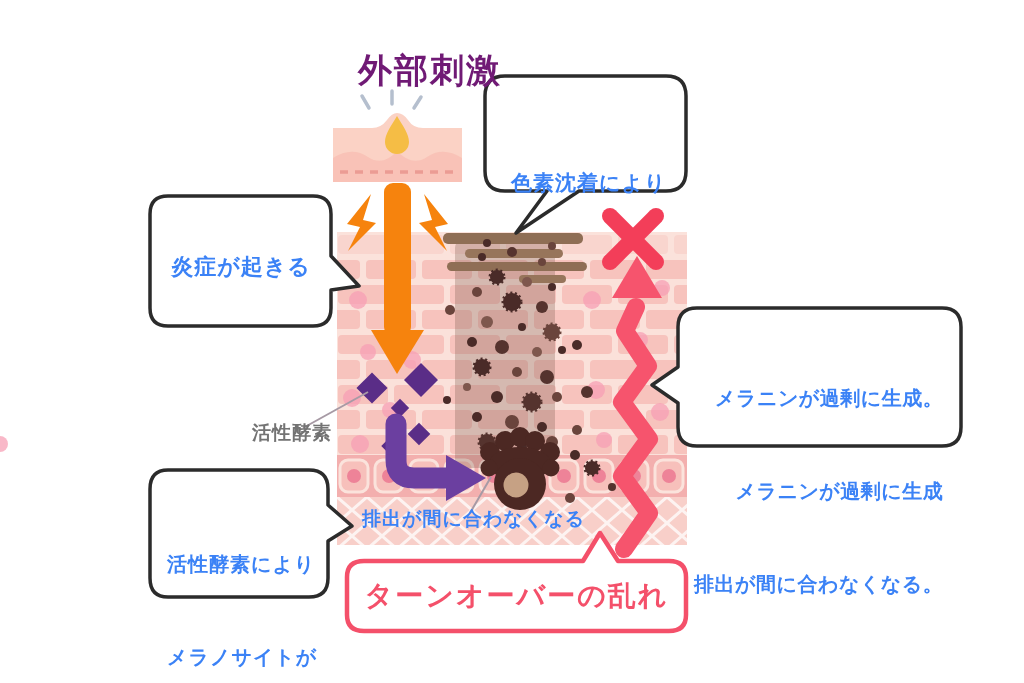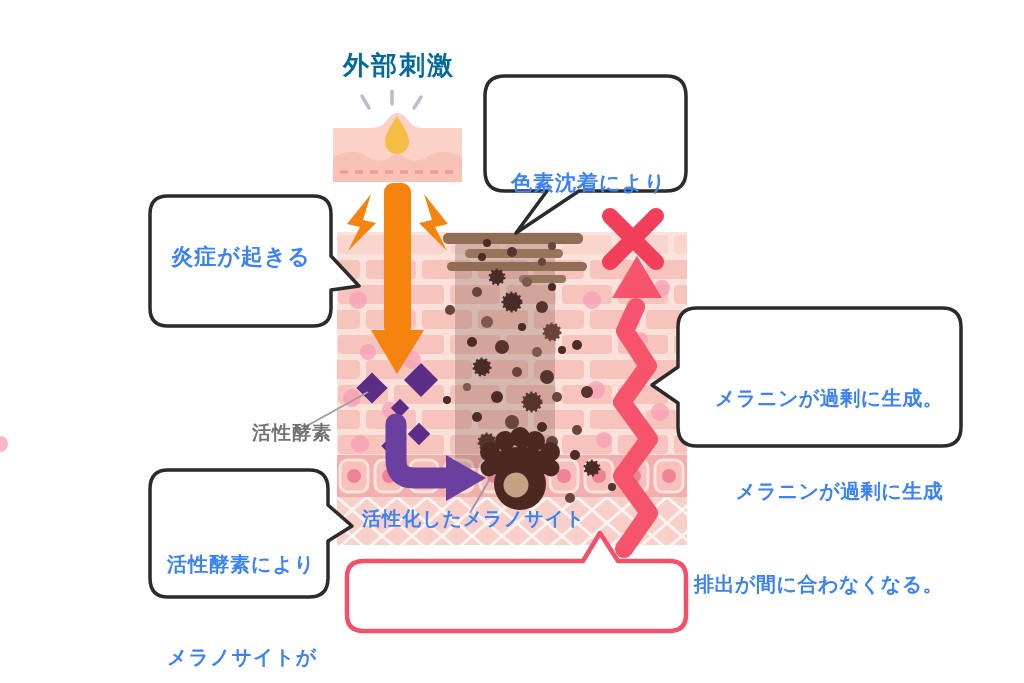--- a/index.html
+++ b/index.html
@@ -3,22 +3,22 @@
 <meta charset="utf-8">
 <style>
   html,body{margin:0;padding:0;background:#ffffff;}
   .canvas{
     position:relative;width:1024px;height:683px;background:#ffffff;overflow:hidden;
     font-family:"DejaVu Sans","Liberation Sans",sans-serif;
   }
   .art{position:absolute;left:0;top:0;width:1024px;height:683px;}
   .txt{position:absolute;color:#3b82f6;font-weight:bold;white-space:pre;}
   .center{display:flex;align-items:center;justify-content:center;text-align:center;}
-  .ext-label{left:343px;top:48px;font-size:26px;color:#0369a1;letter-spacing:2px;}
-  .bubbleA{left:152px;top:194px;width:178px;height:126px;font-size:22px;letter-spacing:1px;}
+  .ext-label{left:358px;top:48px;font-size:34px;color:#701a75;letter-spacing:2px;}
+  .bubbleA{left:152px;top:204px;width:178px;height:126px;font-size:22px;letter-spacing:1px;}
   .bubbleB{left:511px;top:103px;font-size:21px;line-height:32px;letter-spacing:1px;}
   .bubbleC{left:694px;top:321px;font-size:20px;line-height:31px;letter-spacing:0.5px;text-align:right;}
   .bubbleD{left:167px;top:487px;font-size:20px;line-height:31px;letter-spacing:1px;}
   .enzyme-label{left:252px;top:420px;font-size:19px;color:#737373;letter-spacing:1px;}
   .melano-label{left:362px;top:506px;font-size:19px;letter-spacing:1px;}
   .turnover-label{left:347px;top:561px;width:339px;height:70px;font-size:28px;color:#F4506A;letter-spacing:2px;}
 </style>
 </head>
 <body>
 
@@ -201,15 +201,16 @@
     <div>排出が間に合わなくなる。</div>
   </div>
 
   <div class="txt bubbleD">
     <div>活性酵素により</div>
     <div>メラノサイトが</div>
     
   </div>
 
   <div class="txt enzyme-label">活性酵素</div>
-  <div class="txt melano-label">活性化したメラノサイト</div>
+  <div class="txt melano-label">排出が間に合わなくなる</div>
+  <div class="txt turnover-label center">ターンオーバーの乱れ</div>
 
 </div>
 
 </body></html>

